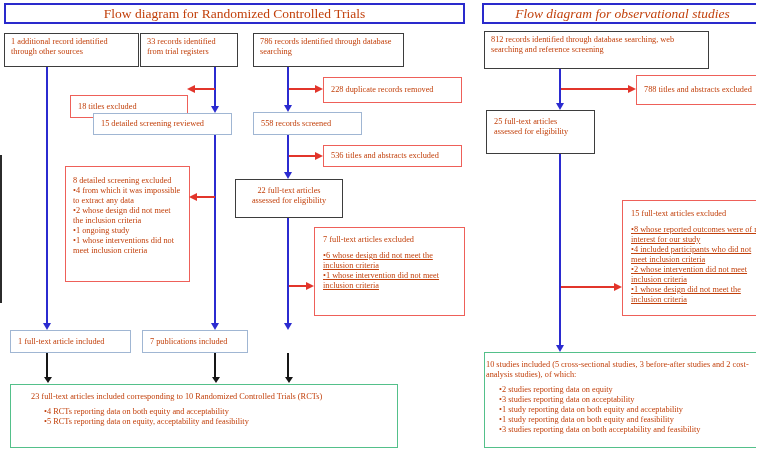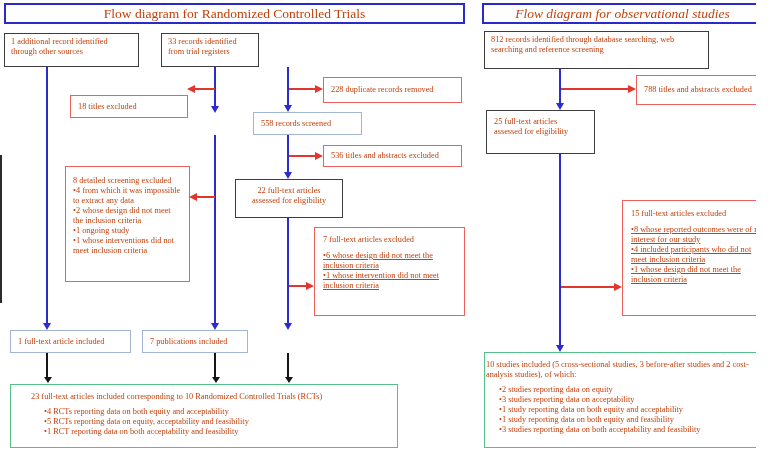--- a/index.html
+++ b/index.html
@@ -43,27 +43,29 @@
 </style>
 </head>
 <body>
 
 <div id="fig">
 
   <div class="box b-title" style="left:4px; top:3px; width:461px; height:21px;">Flow diagram for Randomized Controlled Trials</div>
 
   <div class="box b-dark pad-top" style="left:4px; top:33px; width:135px; height:34px;">1 additional record identified through other sources</div>
 
-  <div class="box b-dark pad-top" style="left:161px; top:33px; width:98px; height:34px;">33 records identified from trial registers</div>
+  <div class="box b-dark pad-top" style="left:140px; top:33px; width:98px; height:34px;">33 records identified from trial registers</div>
 
+  <div class="box b-dark pad-top" style="left:253px; top:33px; width:151px; height:34px;">786 records identified through database searching</div>
 
   <div class="box b-red center-y" style="left:70px; top:95px; width:118px; height:23px;">18 titles excluded</div>
 
   <div class="box b-red center-y" style="left:323px; top:77px; width:139px; height:26px;">228 duplicate records removed</div>
 
+  <div class="box b-blue center-y" style="left:93px; top:113px; width:139px; height:22px;">15 detailed screening reviewed</div>
 
   <div class="box b-blue center-y" style="left:253px; top:112px; width:109px; height:23px;">558 records screened</div>
 
   <div class="box b-red center-y" style="left:323px; top:145px; width:139px; height:22px;">536 titles and abstracts excluded</div>
 
   <div class="box b-red" style="left:65px; top:166px; width:125px; height:116px; padding:9px 7px;">
     <div class="hdr">8 detailed screening excluded</div>
     <div class="bullets">
       <div class="bullet">4 from which it was impossible to extract any data</div>
       <div class="bullet">2 whose design did not meet the inclusion criteria</div>
@@ -85,37 +87,37 @@
   <div class="box b-blue center-y" style="left:10px; top:330px; width:121px; height:23px;">1 full-text article included</div>
 
   <div class="box b-blue center-y" style="left:142px; top:330px; width:106px; height:23px;">7 publications included</div>
 
 
   <div class="box b-green" style="left:10px; top:384px; width:388px; height:64px; padding:7px 20px;">
     <div class="hdr">23 full-text articles included corresponding to 10 Randomized Controlled Trials (RCTs)</div>
     <div class="green-bullets">
       <div class="bullet">4 RCTs reporting data on both equity and acceptability</div>
       <div class="bullet">5 RCTs reporting data on equity, acceptability and feasibility</div>
-      <div class="bullet">1 RCT reporting data on both acceptability and feasibility</div>
     </div>
   </div>
 
   <div class="box b-title" style="left:482px; top:3px; width:281px; height:21px;font-style:italic;">Flow diagram for observational studies</div>
 
   <div class="box b-dark pad-top" style="left:484px; top:31px; width:225px; height:38px;">812 records identified through database searching, web searching and reference screening</div>
 
   <div class="box b-red center-y" style="left:636px; top:75px; width:141px; height:30px;">788 titles and abstracts excluded</div>
 
   <div class="box b-dark" style="left:486px; top:110px; width:109px; height:44px; padding:6px 7px;">25 full-text articles assessed for eligibility</div>
 
   <div class="box b-red" style="left:622px; top:200px; width:154px; height:116px; padding:8px 8px;">
     <div class="hdr">15 full-text articles excluded</div>
     <div class="bullets gap">
       <div class="bullet">8 whose reported outcomes were of no interest for our study</div>
       <div class="bullet">4 included participants who did not meet inclusion criteria</div>
+      <div class="bullet">2 whose intervention did not meet inclusion criteria</div>
       <div class="bullet">1 whose design did not meet the inclusion criteria</div>
     </div>
   </div>
 
   <div class="box b-green" style="left:484px; top:352px; width:292px; height:96px; padding:7px 1px;">
     <div class="hdr">10 studies included (5 cross-sectional studies, 3 before-after studies and 2 cost-analysis studies), of which:</div>
     <div class="green-bullets">
       <div class="bullet">2 studies reporting data on equity</div>
       <div class="bullet">3 studies reporting data on acceptability</div>
       <div class="bullet">1 study reporting data on both equity and acceptability</div>

